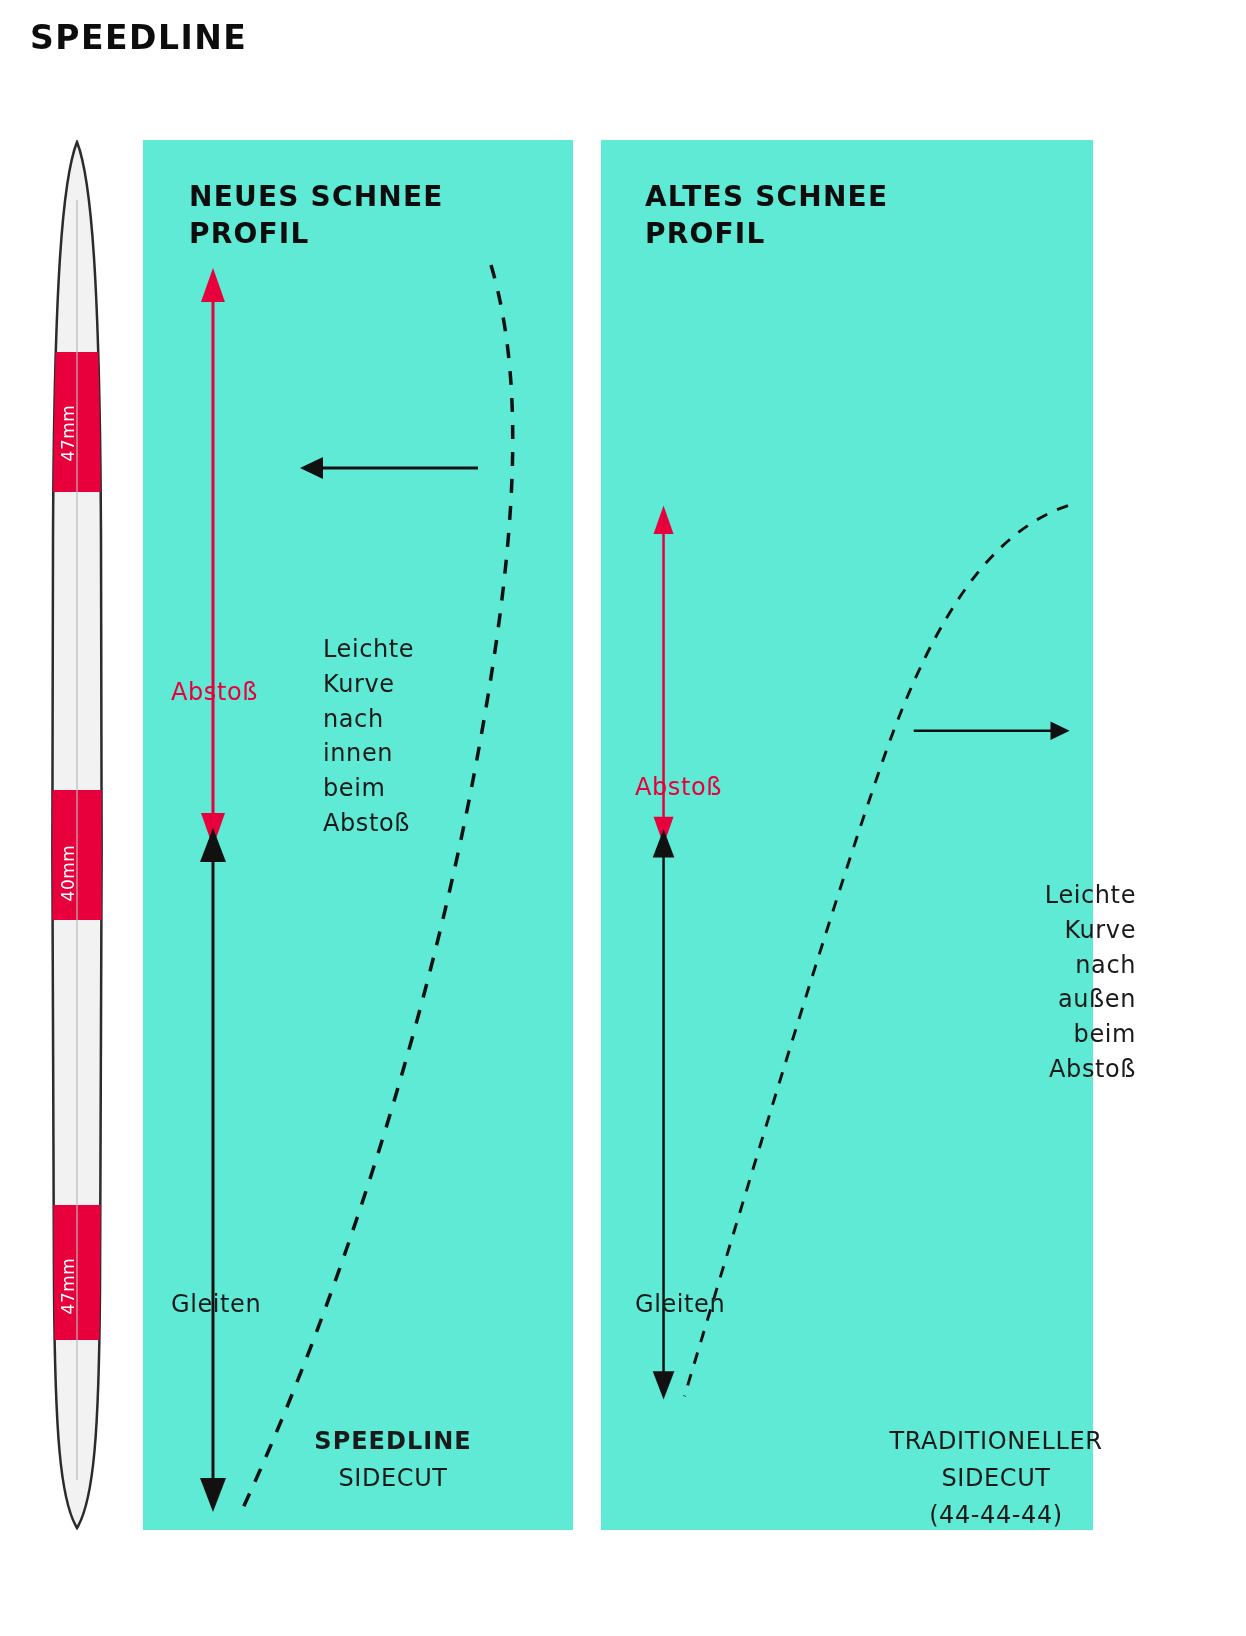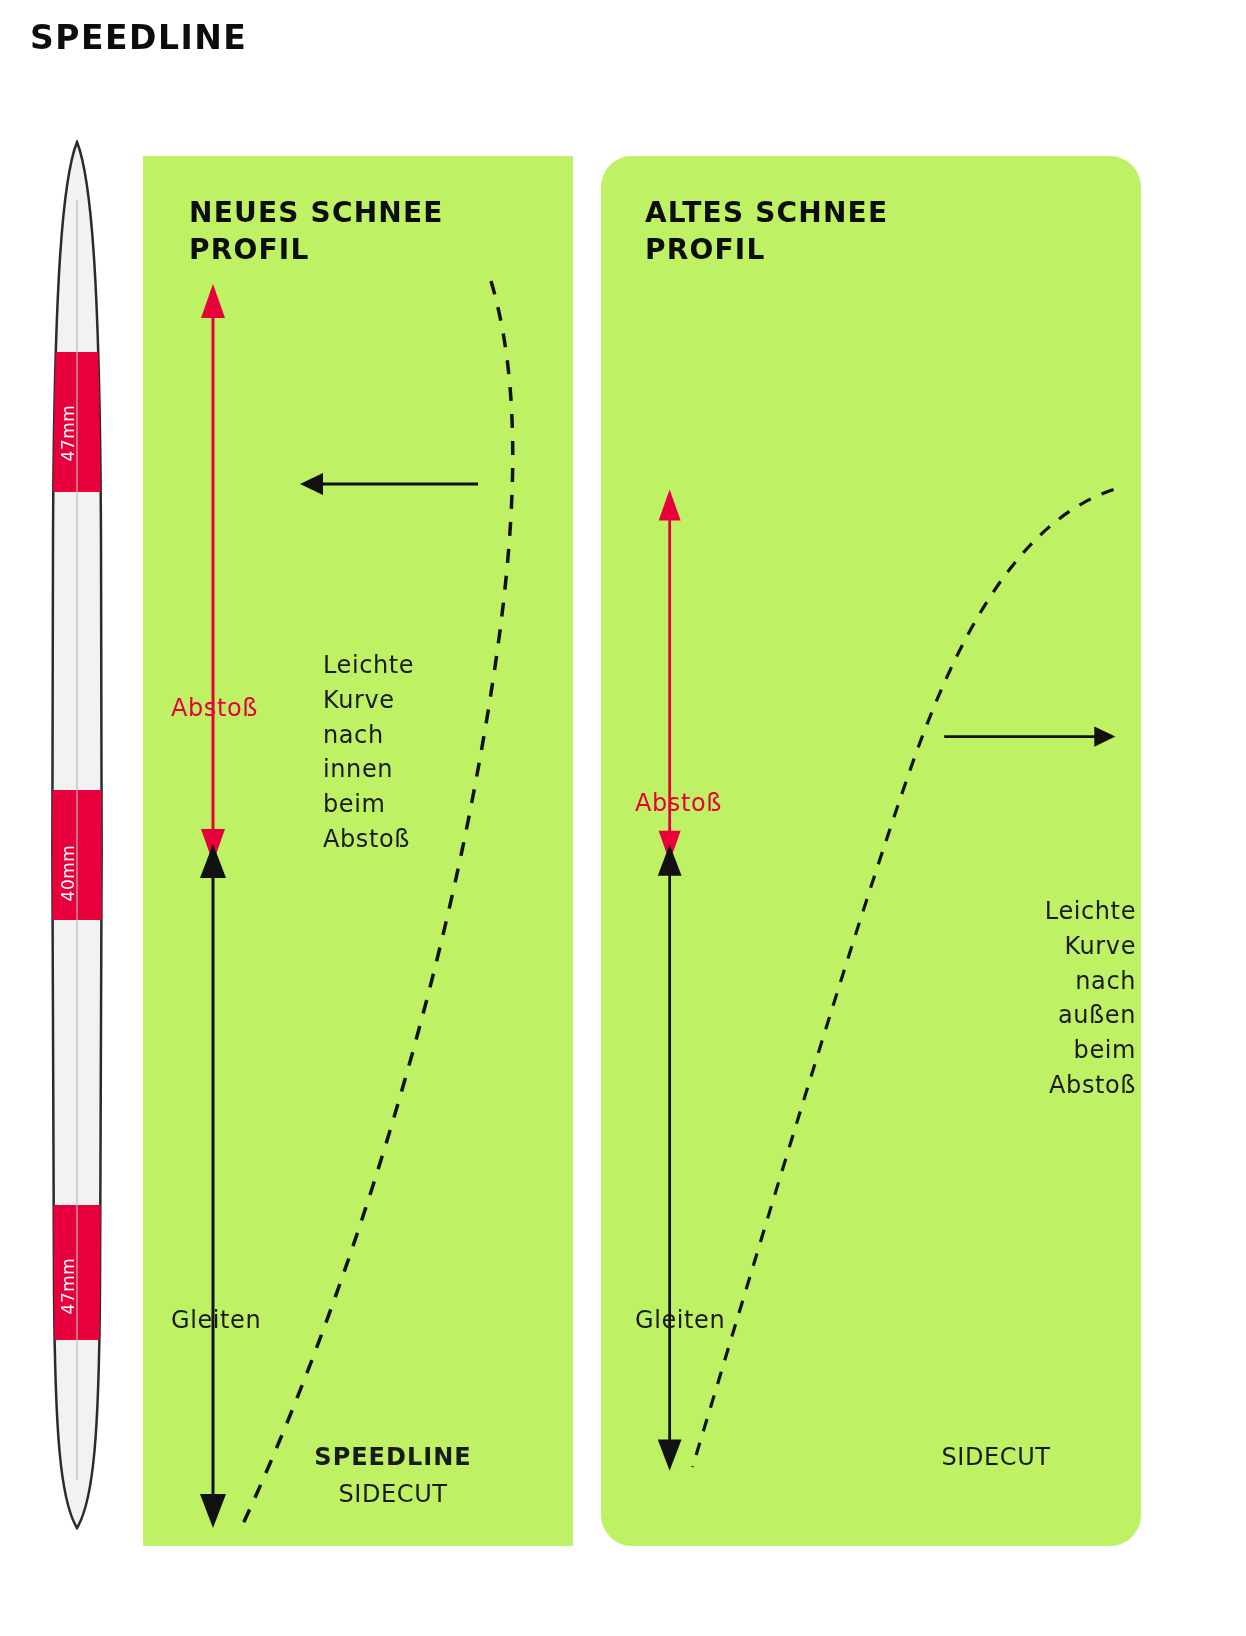--- a/index.html
+++ b/index.html
@@ -45,26 +45,26 @@
     white-space: nowrap;
     font-family: "DejaVu Sans", sans-serif;
   }
   #ski-label-tip   { left: -9px; top: 283px; width: 70px; text-align: center; }
   #ski-label-waist { left: -9px; top: 723px; width: 70px; text-align: center; }
   #ski-label-tail  { left: -9px; top: 1136px; width: 70px; text-align: center; }
 
   
   .panel {
     position: absolute;
-    top: 156px;
+    top: 140px;
     height: 1390px;
-    background: #bef264;
+    background: #5eead4;
   }
   #panel-new { left: 143px; width: 430px; }
-  #panel-old { left: 601px; width: 540px; border-radius: 31px; }
+  #panel-old { left: 601px; width: 492px; }
 
   .panel-title {
     position: absolute;
     font-family: "DejaVu Sans", sans-serif;
     font-weight: bold;
     font-size: 28px;
     line-height: 1.33;
     letter-spacing: 1.2px;
     color: #0d0d0d;
     white-space: pre-line;
@@ -211,15 +211,17 @@
 
   <div class="lbl lbl-red" id="old-abstoss">Abstoß</div>
   <div class="lbl multi" id="old-curve">Leichte
 Kurve
 nach
 außen
 beim
 Abstoß</div>
   <div class="lbl" id="old-gleiten">Gleiten</div>
   <div class="lbl" id="old-sidecut">
+    <div>TRADITIONELLER</div>
     <div>SIDECUT</div>
+    <div>(44-44-44)</div>
   </div>
 </div>
 
 </body></html>

